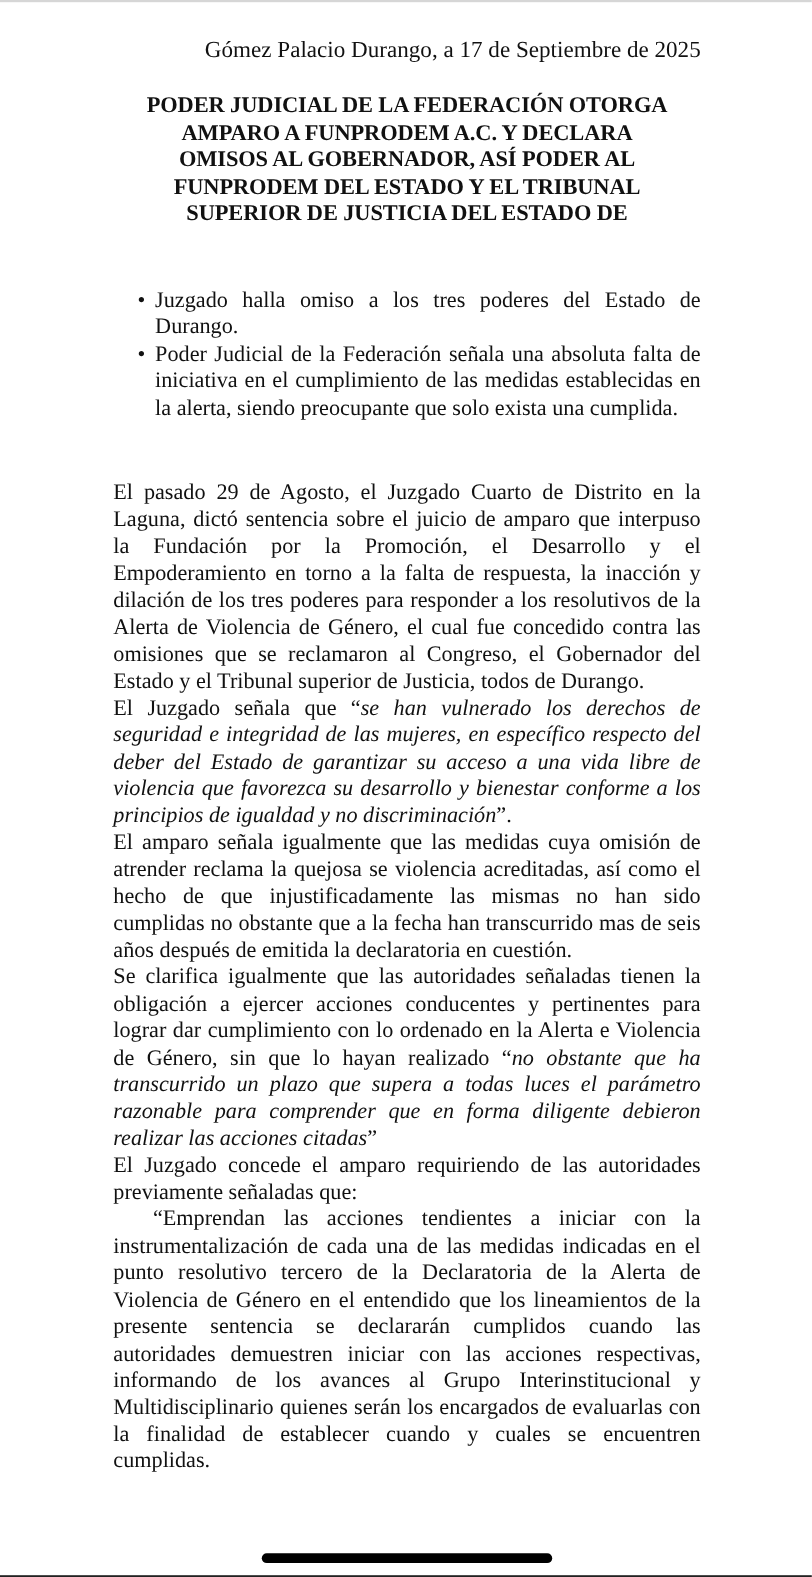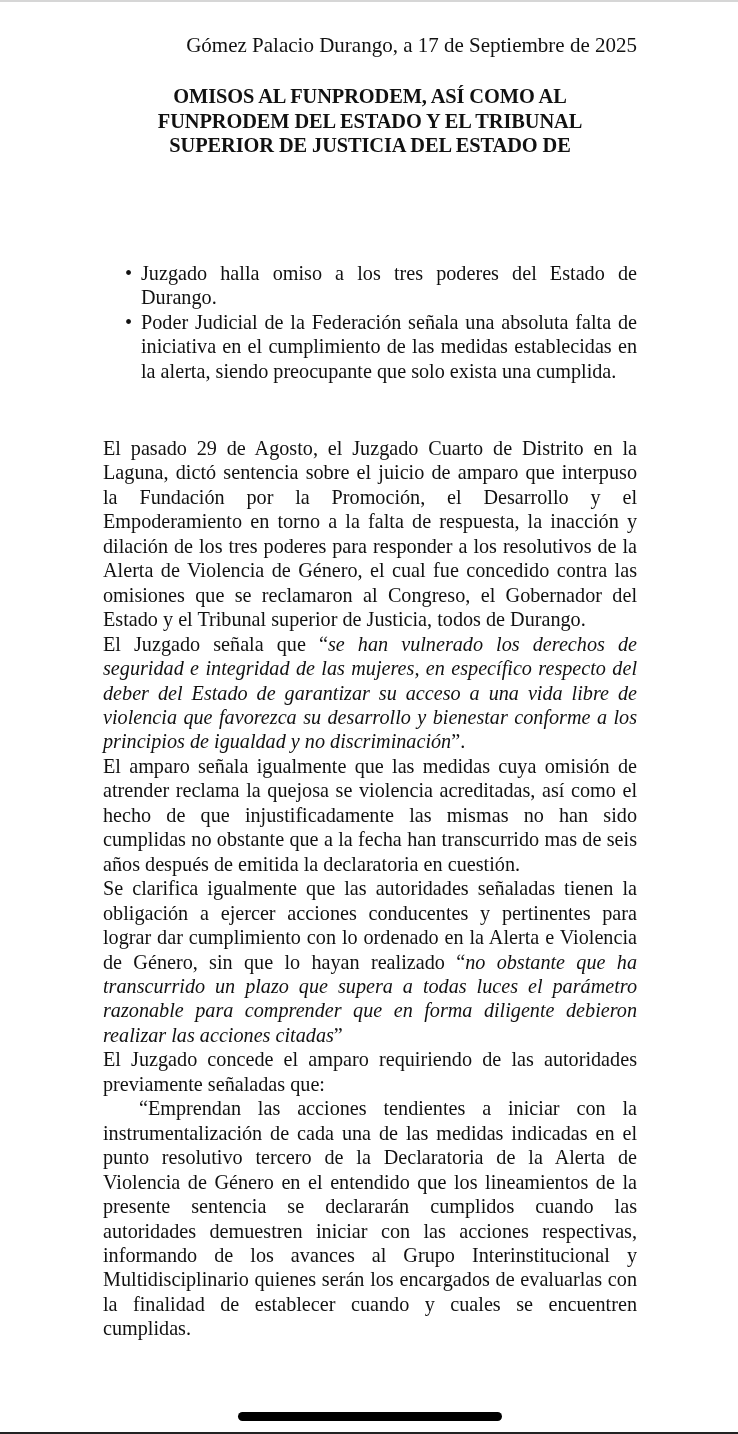--- a/index.html
+++ b/index.html
@@ -102,21 +102,23 @@
 </head>
 <body>
 
 <div class="top-rule"></div>
 
 <div class="page">
 
   <div class="dateline">Gómez Palacio Durango, a 17 de Septiembre de 2025</div>
 
   <div class="headline">
-    <span>OMISOS AL FUNPRODEM,  ASÍ COMO AL</span>
+    <span>PODER JUDICIAL DE LA FEDERACIÓN OTORGA</span>
+    <span>AMPARO A FUNPRODEM A.C. Y DECLARA</span>
+    <span>OMISOS AL GOBERNADOR,  ASÍ PODER AL</span>
     <span>FUNPRODEM DEL ESTADO Y EL TRIBUNAL</span>
     <span>SUPERIOR DE JUSTICIA DEL ESTADO DE</span>
   </div>
 
   <ul class="bullets">
     <li>
       <span class="bullet-mark">•</span>
       <span>Juzgado halla omiso a los tres poderes del Estado de Durango.</span>
     </li>
     <li>

